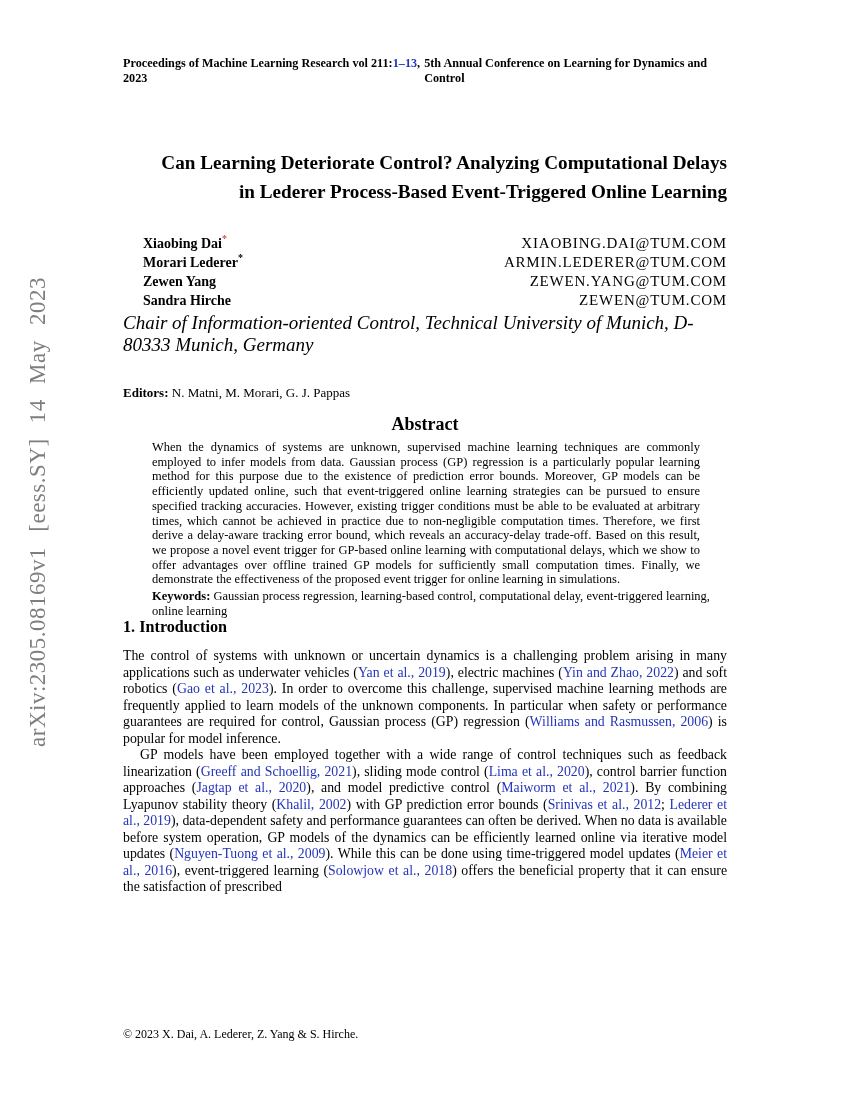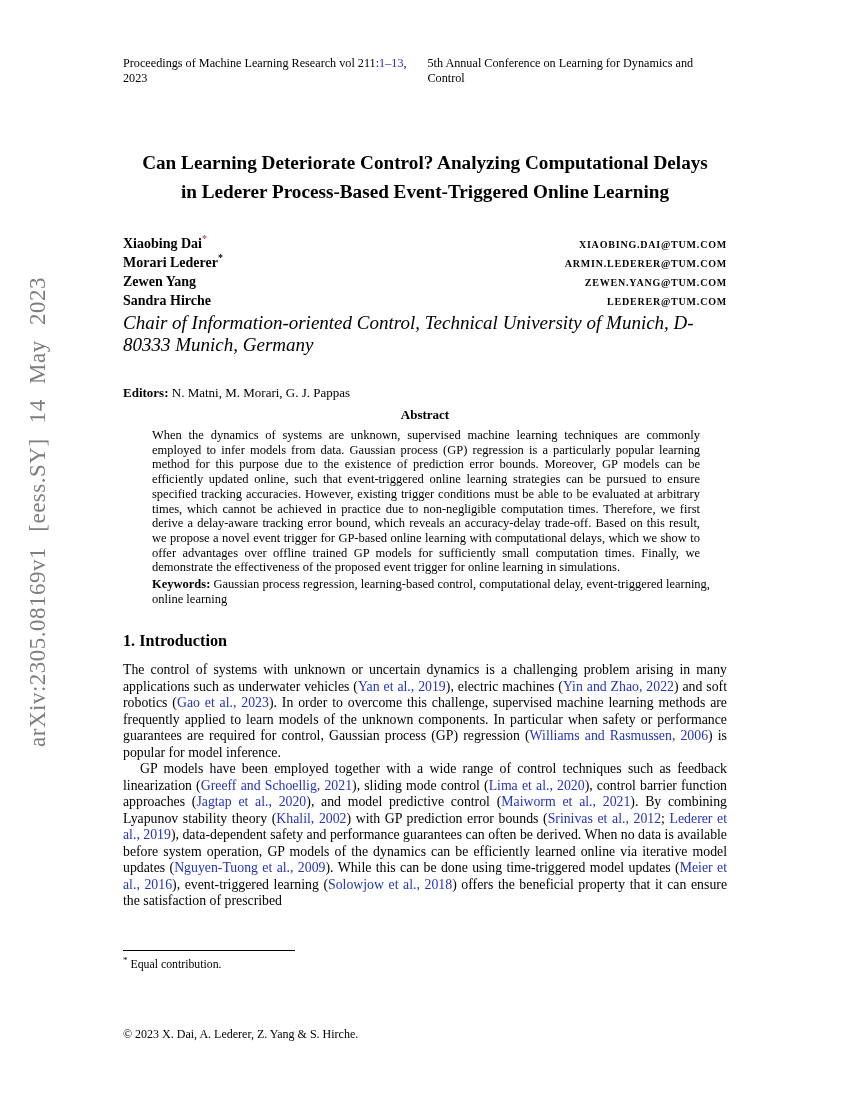--- a/index.html
+++ b/index.html
@@ -13,43 +13,43 @@
   .watermark {
     position:absolute; left:38px; top:512px;
     transform:translate(-50%,-50%) rotate(-90deg);
     white-space:nowrap;
     color:var(--watermark-color,#7e7e7e);
     font-size:23px; letter-spacing:0.5px; word-spacing:9px;
   }
 
   .content { position:absolute; left:123px; top:56px; width:604px; }
 
-  .header-row { display:flex; justify-content:space-between; font-size:12.2px; }
+  .header-row { display:flex; justify-content:space-between; font-size:12.2px;font-weight:bold; }
   .page-link { color:var(--link-color,#2333bb); }
   .cite { color:var(--link-color,#2333bb); }
 
-  .title { margin-top:62px; text-align:center; font-weight:bold; font-size:19.2px; line-height:29px; }
+  .title { margin-top:62px; text-align:right; font-weight:bold; font-size:19.2px; line-height:29px; }
 
   .authors { margin-top:27px; }
-  .author-row { display:flex; justify-content:space-between; align-items:baseline; height:19px; }
+  .author-row { display:flex; justify-content:space-between; align-items:baseline; height:19px;margin-left:20px; }
   .author-name { font-weight:bold; font-size:14px; }
   .author-mark { font-size:10px; vertical-align:super; font-weight:bold; }
   .mark-red { color:var(--thanks-color,#cc5555); }
-  .author-email { font-size:10px; letter-spacing:0.8px;font-weight:bold; }
+  .author-email { font-size:15px; letter-spacing:0.8px; }
 
   .affiliation { font-style:italic; font-size:19px; margin-top:3px; }
 
   .editors { margin-top:29px; font-size:13px; }
   .bold { font-weight:bold; }
 
-  .abstract-head { margin-top:6px; text-align:center; font-weight:bold; font-size:13px; }
+  .abstract-head { margin-top:13px; text-align:center; font-weight:bold; font-size:18px; }
   .abstract { margin:5px 27px 0 29px; font-size:12.5px; line-height:14.7px; text-align:justify; }
   .keywords { margin:2px 17px 0 29px; font-size:12.5px; line-height:14.7px; text-align:justify; }
 
-  .section-head { margin-top:26px; font-size:16.2px; font-weight:bold; }
+  .section-head { font-size:16.2px; font-weight:bold; }
 
   .para { margin-top:11px; font-size:13.8px; line-height:16.5px; text-align:justify; }
   .para.indent { margin-top:0; text-indent:17px; }
 
   .footnote-area { position:absolute; left:123px; top:950px; width:604px; font-size:11.8px; }
   .footnote-rule { width:172px; border-top:1px solid #000; margin-bottom:4px; }
   .fn-mark { font-size:9px; vertical-align:super; }
 
   .footer { position:absolute; left:123px; top:1007px; font-size:12px;margin-top:20px; }
 </style>
@@ -83,21 +83,21 @@
         <span class="author-email">ARMIN.LEDERER@TUM.COM</span>
       </div>
 
       <div class="author-row">
         <span><span class="author-name">Zewen Yang</span><span class="author-mark"></span></span>
         <span class="author-email">ZEWEN.YANG@TUM.COM</span>
       </div>
 
       <div class="author-row">
         <span><span class="author-name">Sandra Hirche</span><span class="author-mark"></span></span>
-        <span class="author-email">LEDERER@TUM.COM</span>
+        <span class="author-email">ZEWEN@TUM.COM</span>
       </div>
     </div>
 
     <div class="affiliation">Chair of Information-oriented Control, Technical University of Munich, D-80333 Munich, Germany</div>
 
     <div class="editors">
       <span class="bold">Editors:</span><span> N. Matni, M. Morari, G. J. Pappas</span>
     </div>
 
     <div class="abstract-head">Abstract</div>
@@ -109,20 +109,16 @@
     </div>
 
     <div class="section-head">1. Introduction</div>
 
     <div class="para"><span>The control of systems with unknown or uncertain dynamics is a challenging problem arising in many applications such as underwater vehicles (</span><span class="cite">Yan et al., 2019</span><span>), electric machines (</span><span class="cite">Yin and Zhao, 2022</span><span>) and soft robotics (</span><span class="cite">Gao et al., 2023</span><span>). In order to overcome this challenge, supervised machine learning methods are frequently applied to learn models of the unknown components. In particular when safety or performance guarantees are required for control, Gaussian process (GP) regression (</span><span class="cite">Williams and Rasmussen, 2006</span><span>) is popular for model inference.</span></div>
 
     <div class="para indent"><span>GP models have been employed together with a wide range of control techniques such as feedback linearization (</span><span class="cite">Greeff and Schoellig, 2021</span><span>), sliding mode control (</span><span class="cite">Lima et al., 2020</span><span>), control barrier function approaches (</span><span class="cite">Jagtap et al., 2020</span><span>), and model predictive control (</span><span class="cite">Maiworm et al., 2021</span><span>). By combining Lyapunov stability theory (</span><span class="cite">Khalil, 2002</span><span>) with GP prediction error bounds (</span><span class="cite">Srinivas et al., 2012</span><span>; </span><span class="cite">Lederer et al., 2019</span><span>), data-dependent safety and performance guarantees can often be derived. When no data is available before system operation, GP models of the dynamics can be efficiently learned online via iterative model updates (</span><span class="cite">Nguyen-Tuong et al., 2009</span><span>). While this can be done using time-triggered model updates (</span><span class="cite">Meier et al., 2016</span><span>), event-triggered learning (</span><span class="cite">Solowjow et al., 2018</span><span>) offers the beneficial property that it can ensure the satisfaction of prescribed</span></div>
 
   </div>
 
-  <div class="footnote-area">
-    <div class="footnote-rule"></div>
-    <div><span class="fn-mark">*</span><span> Equal contribution.</span></div>
-  </div>
 
   <div class="footer">© 2023 X. Dai, A. Lederer, Z. Yang &amp; S. Hirche.</div>
 
 </div>
 
 </body></html>

